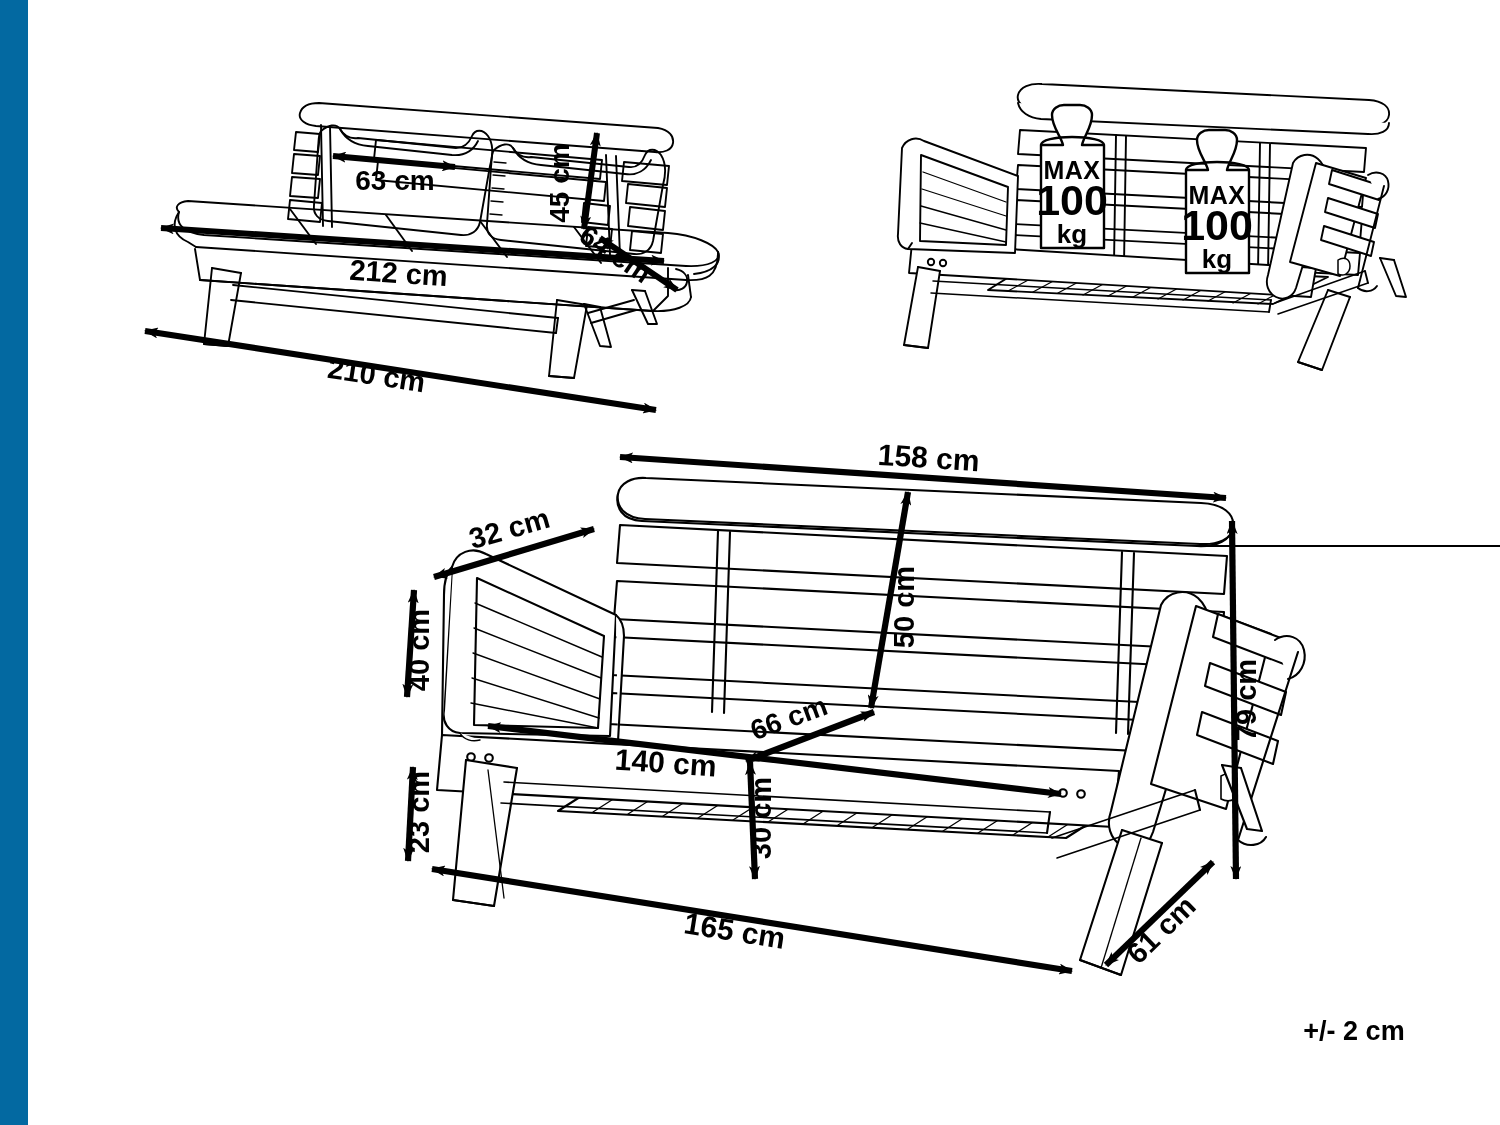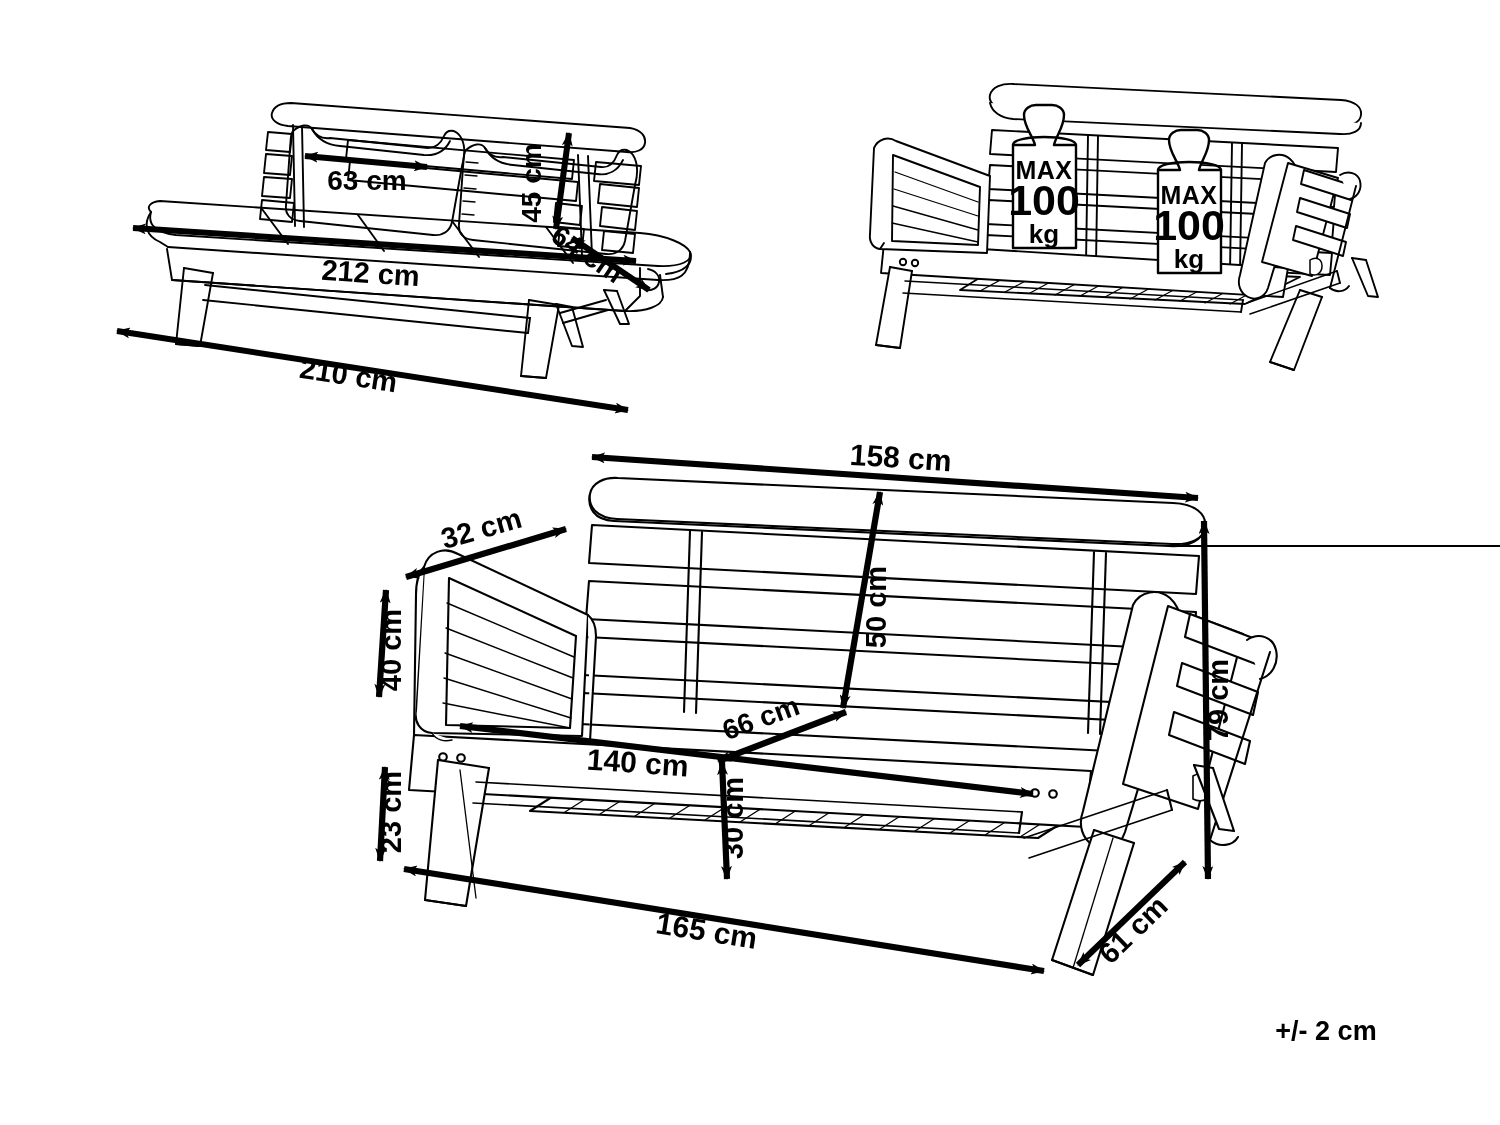--- a/index.html
+++ b/index.html
@@ -7,20 +7,21 @@
     margin: 0; padding: 0;
     background: #ffffff;
     font-family: "Liberation Sans", sans-serif;
   }
   #sheet {
     position: relative;
     width: 1500px;
     height: 1125px;
     background: #0369a1;
     overflow: hidden;
+    padding-left: 28px;
   }
   #sheet svg { display: block; }
   .dimtext {
     font-family: "Liberation Sans", sans-serif;
     font-weight: bold;
     fill: #000000;
   }
   .wlabel {
     font-family: "Liberation Sans", sans-serif;
     font-weight: bold;

